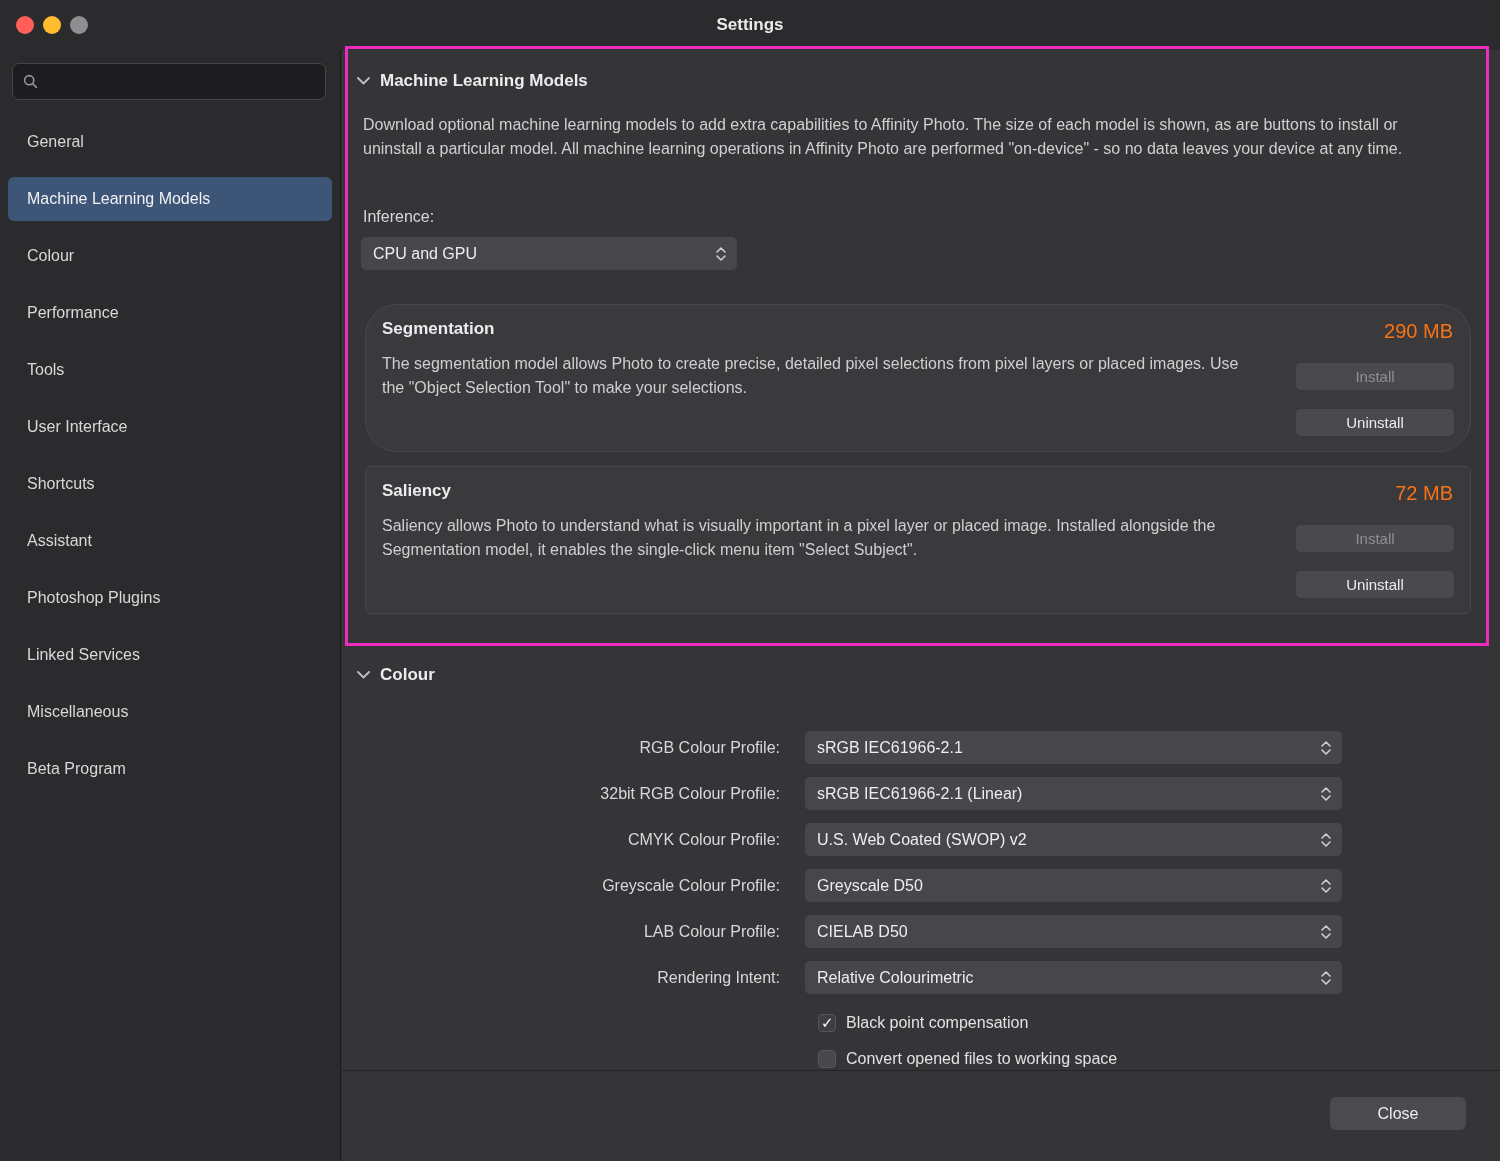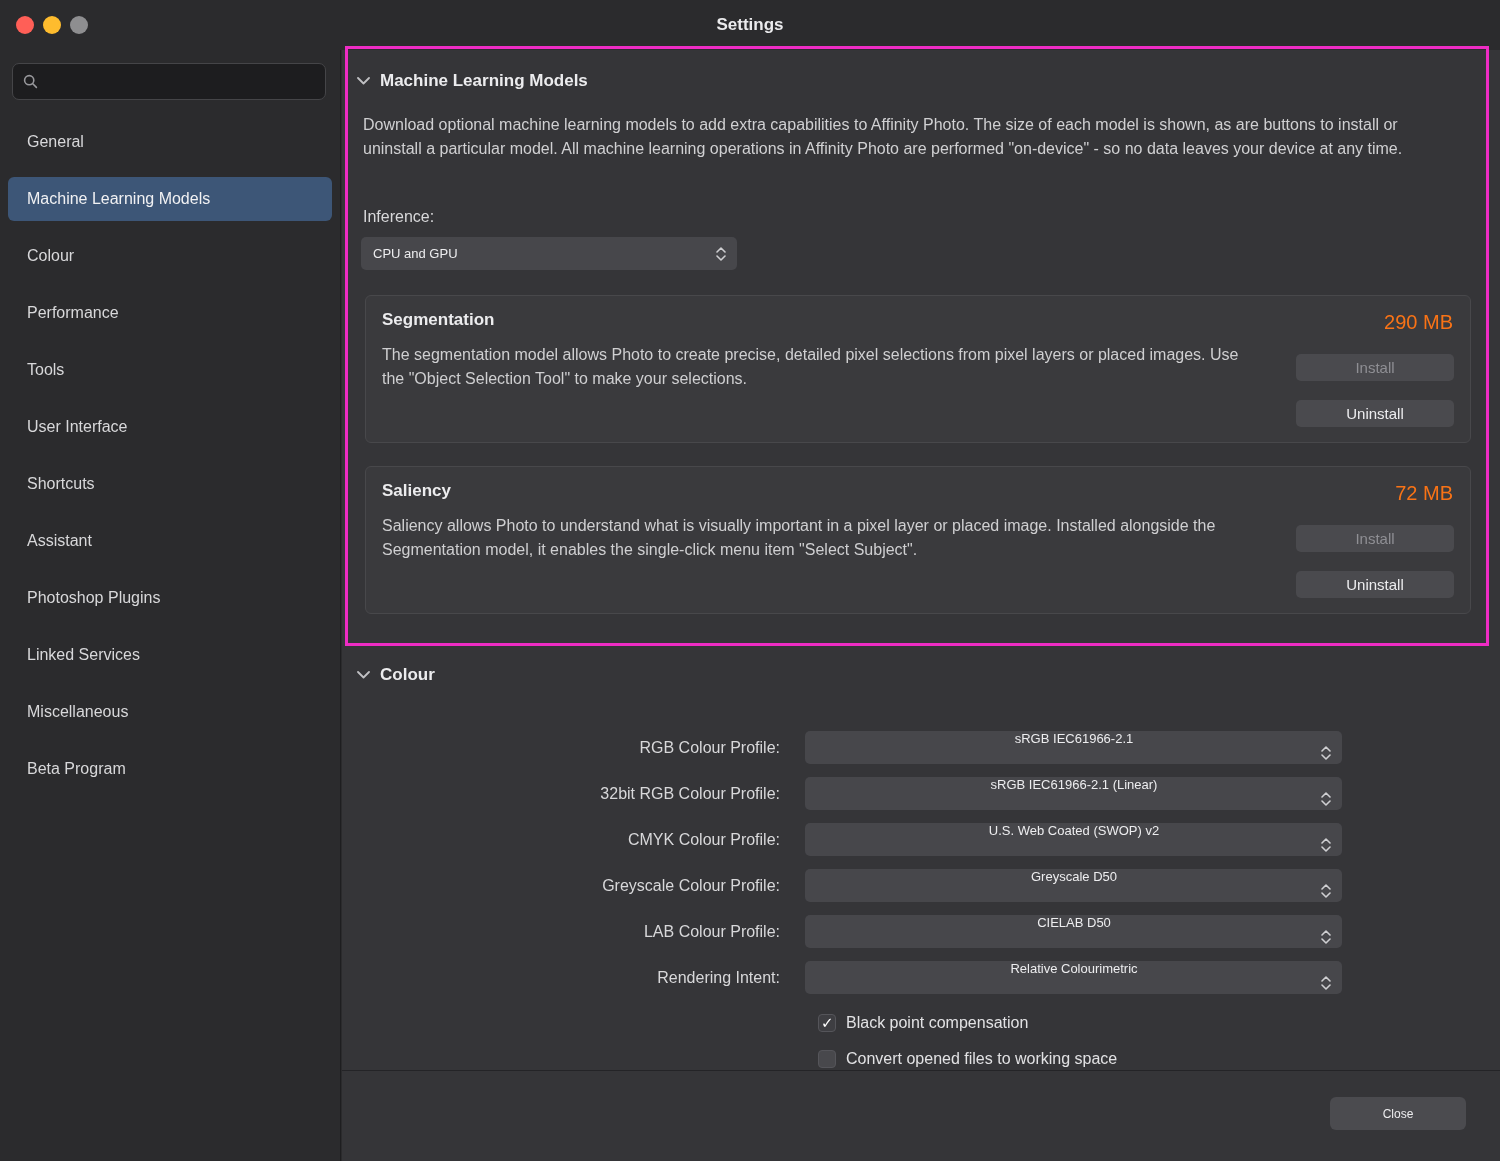--- a/index.html
+++ b/index.html
@@ -64,69 +64,69 @@
   .colour-header { top:615px; left:15px; }
   .ml-desc {
     position:absolute; top:63px; left:21px; width:1095px;
     font-size:16px; line-height:23.5px; color:#d0d0d2;
   }
   .inference-label { position:absolute; top:158px; left:21px; font-size:16px; color:#d8d8da; }
 
   .dropdown {
     background:#47474b; border-radius:5px; height:33px;
     display:flex; align-items:center; padding:0 11px 0 12px;
-    font-size:13px; color:#ededef; cursor:default;
+    font-size:16px; color:#ededef; cursor:default;
   }
   .dropdown .stepper { margin-left:auto; display:flex; flex-direction:column; align-items:center; gap:2px; }
   .inference-dd { position:absolute; top:187px; left:19px; width:376px; }
 
   
   .card {
     position:absolute; left:23px; width:1106px; height:148px;
     background:#3a3a3d; border:1px solid #48484b; border-radius:6px;
     padding:14px 16px;
   }
-  .card.seg { top:245px; }
+  .card.seg { top:254px;border-radius:32px; }
   .card.sal { top:416px; }
   .card-title { font-size:17px; font-weight:700; color:#ececee; }
   .card-desc { margin-top:13px; font-size:16px; line-height:23.5px; color:#cfcfd1; max-width:875px; }
   .card-size { position:absolute; top:15px; right:17px; font-size:20px; color:#f97316; }
   .btn {
     position:absolute; right:16px; width:158px; height:27px;
     background:#4a4a4e; border:none; border-radius:5px;
     font-size:15px; font-family:inherit; cursor:default;
   }
   .btn.install { top:58px; color:#8f8f94; }
   .btn.uninstall { top:104px; color:#ededef; }
 
   
   .colour-rows { position:absolute; top:681px; left:0; }
   .c-row { display:flex; align-items:center; margin-bottom:13px; }
   .c-label { width:463px; text-align:right; padding-right:25px; font-size:16px; color:#d8d8da; }
-  .c-dd { width:537px;flex-direction:column; }
+  .c-dd { width:537px; }
 
   .checkboxes { position:absolute; top:957px; left:476px; }
   .cb-row { display:flex; align-items:flex-end; margin-bottom:11px; height:25px; }
   .cb {
     width:18px; height:18px; border-radius:4px; background:#48484c;
     border:1px solid #55555a; margin-right:10px; position:relative; flex:0 0 auto;
   }
   .cb.checked { background:#3e3e42; }
   .cb.checked::after {
     content:"\2713"; position:absolute; left:2px; top:-1px;
     color:#ffffff; font-size:15px; font-weight:700;
   }
   .cb-label { font-size:16px; color:#e2e2e4; }
 
   
   .footer-divider { position:absolute; top:1020px; left:0; right:0; height:1px; background:#242427; }
   .close-btn {
     position:absolute; top:1047px; right:34px; width:136px; height:33px;
     background:#4b4b4f; border:none; border-radius:6px;
-    font-size:12px; color:#ededef; font-family:inherit; cursor:default;
+    font-size:16px; color:#ededef; font-family:inherit; cursor:default;
   }
   svg { display:block; }
 </style>
 </head>
 <body>
 
 <div class="window">
 
   <div class="titlebar">
     <div class="traffic">

